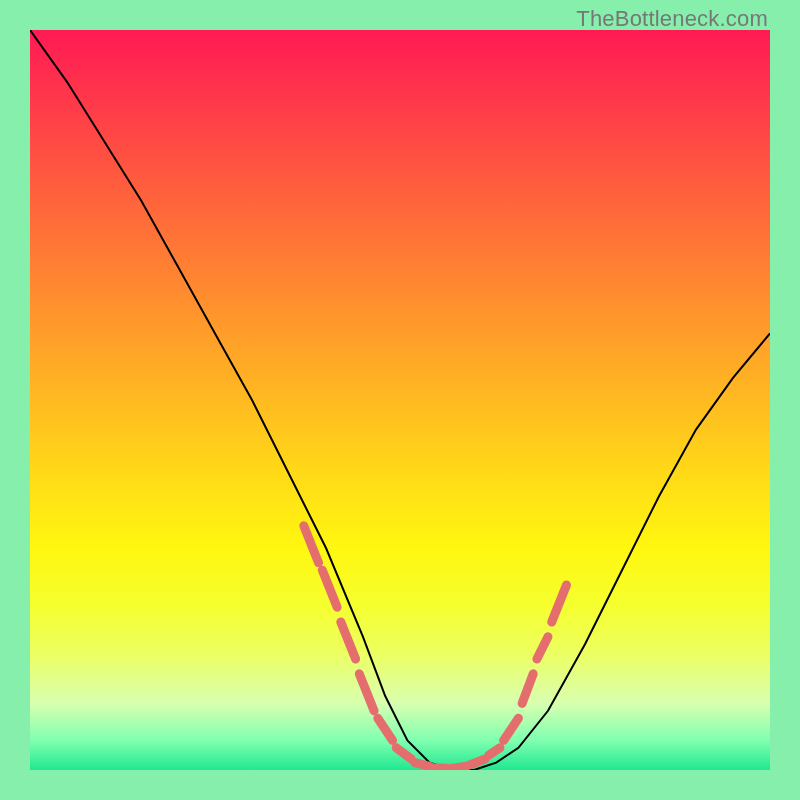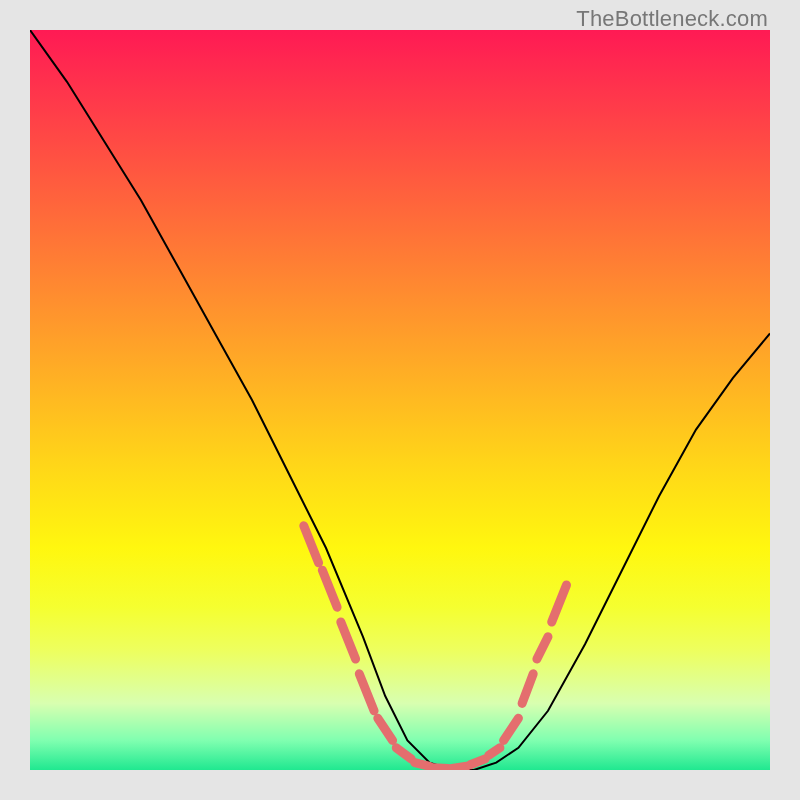--- a/index.html
+++ b/index.html
@@ -8,21 +8,21 @@
     width: 800px;
     height: 800px;
     background: #000;
     font-family: Arial, Helvetica, sans-serif;
     overflow: hidden;
   }
   .chart-container {
     position: relative;
     width: 800px;
     height: 800px;
-    background: #e5e5e5;
+    background: #86efac;
   }
   .plot-area {
     position: absolute;
     left: 30px;
     top: 30px;
     width: 740px;
     height: 740px;
     background: linear-gradient(to bottom,
       #ff1a54 0%,
       #ff3a4a 10%,

